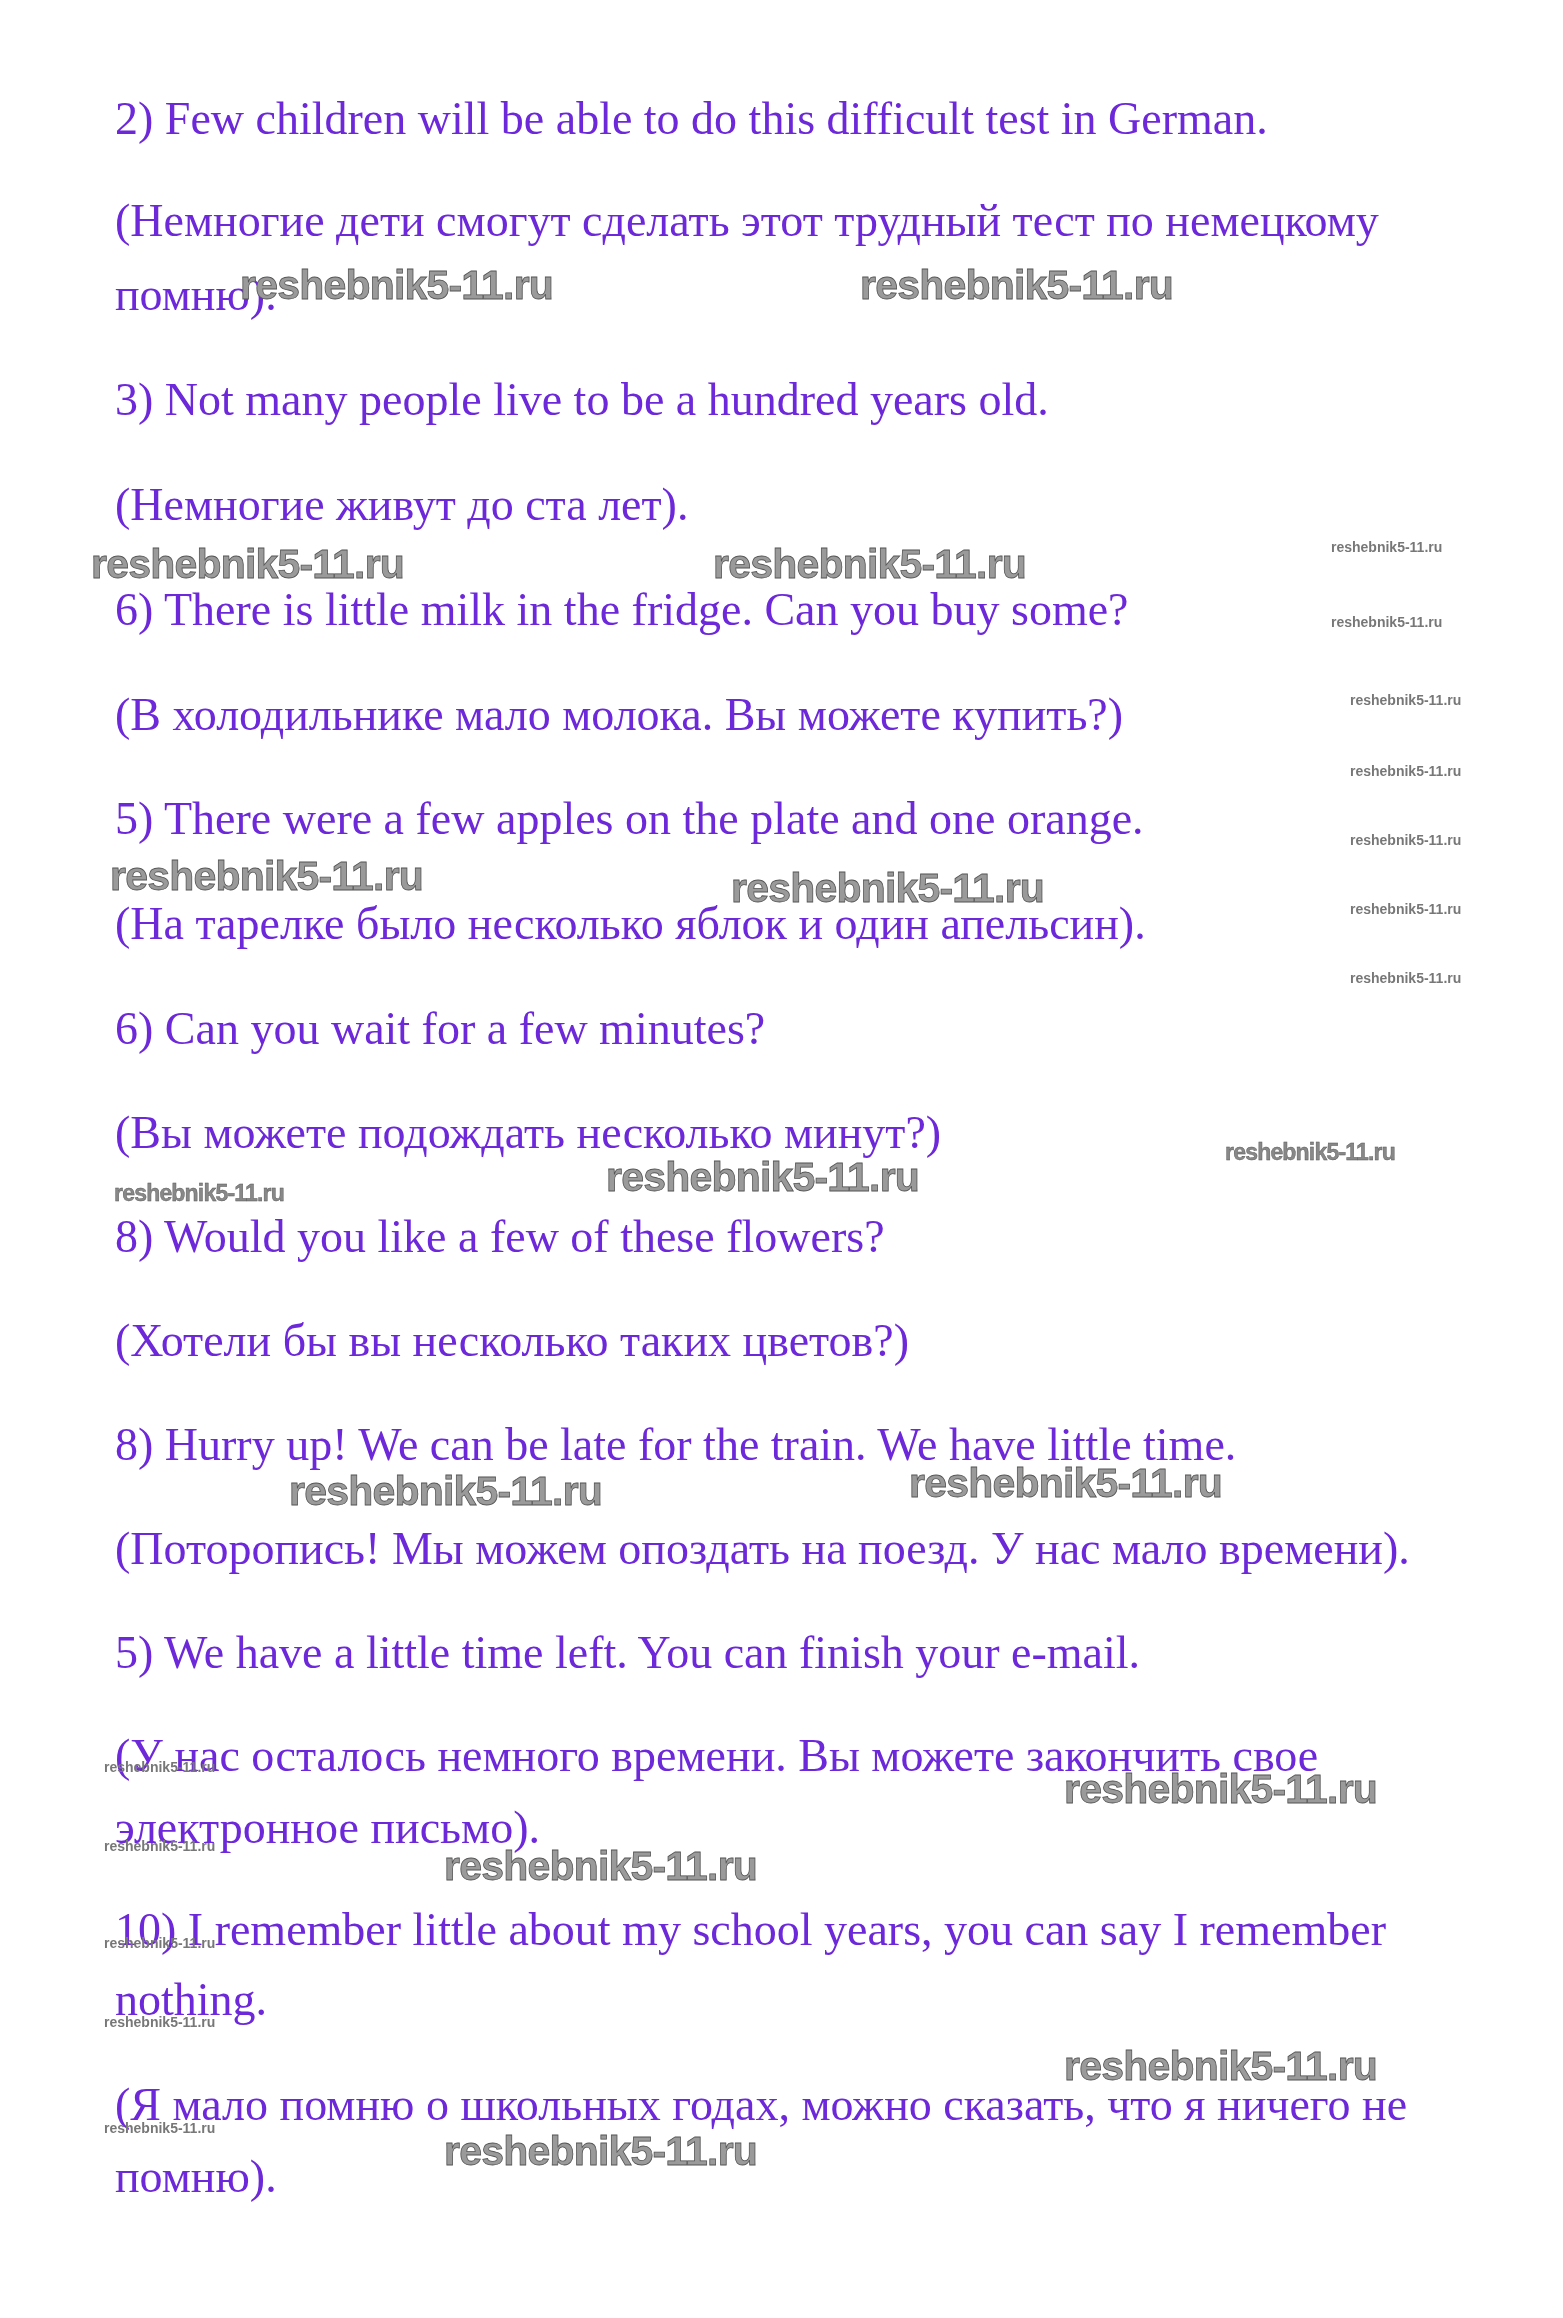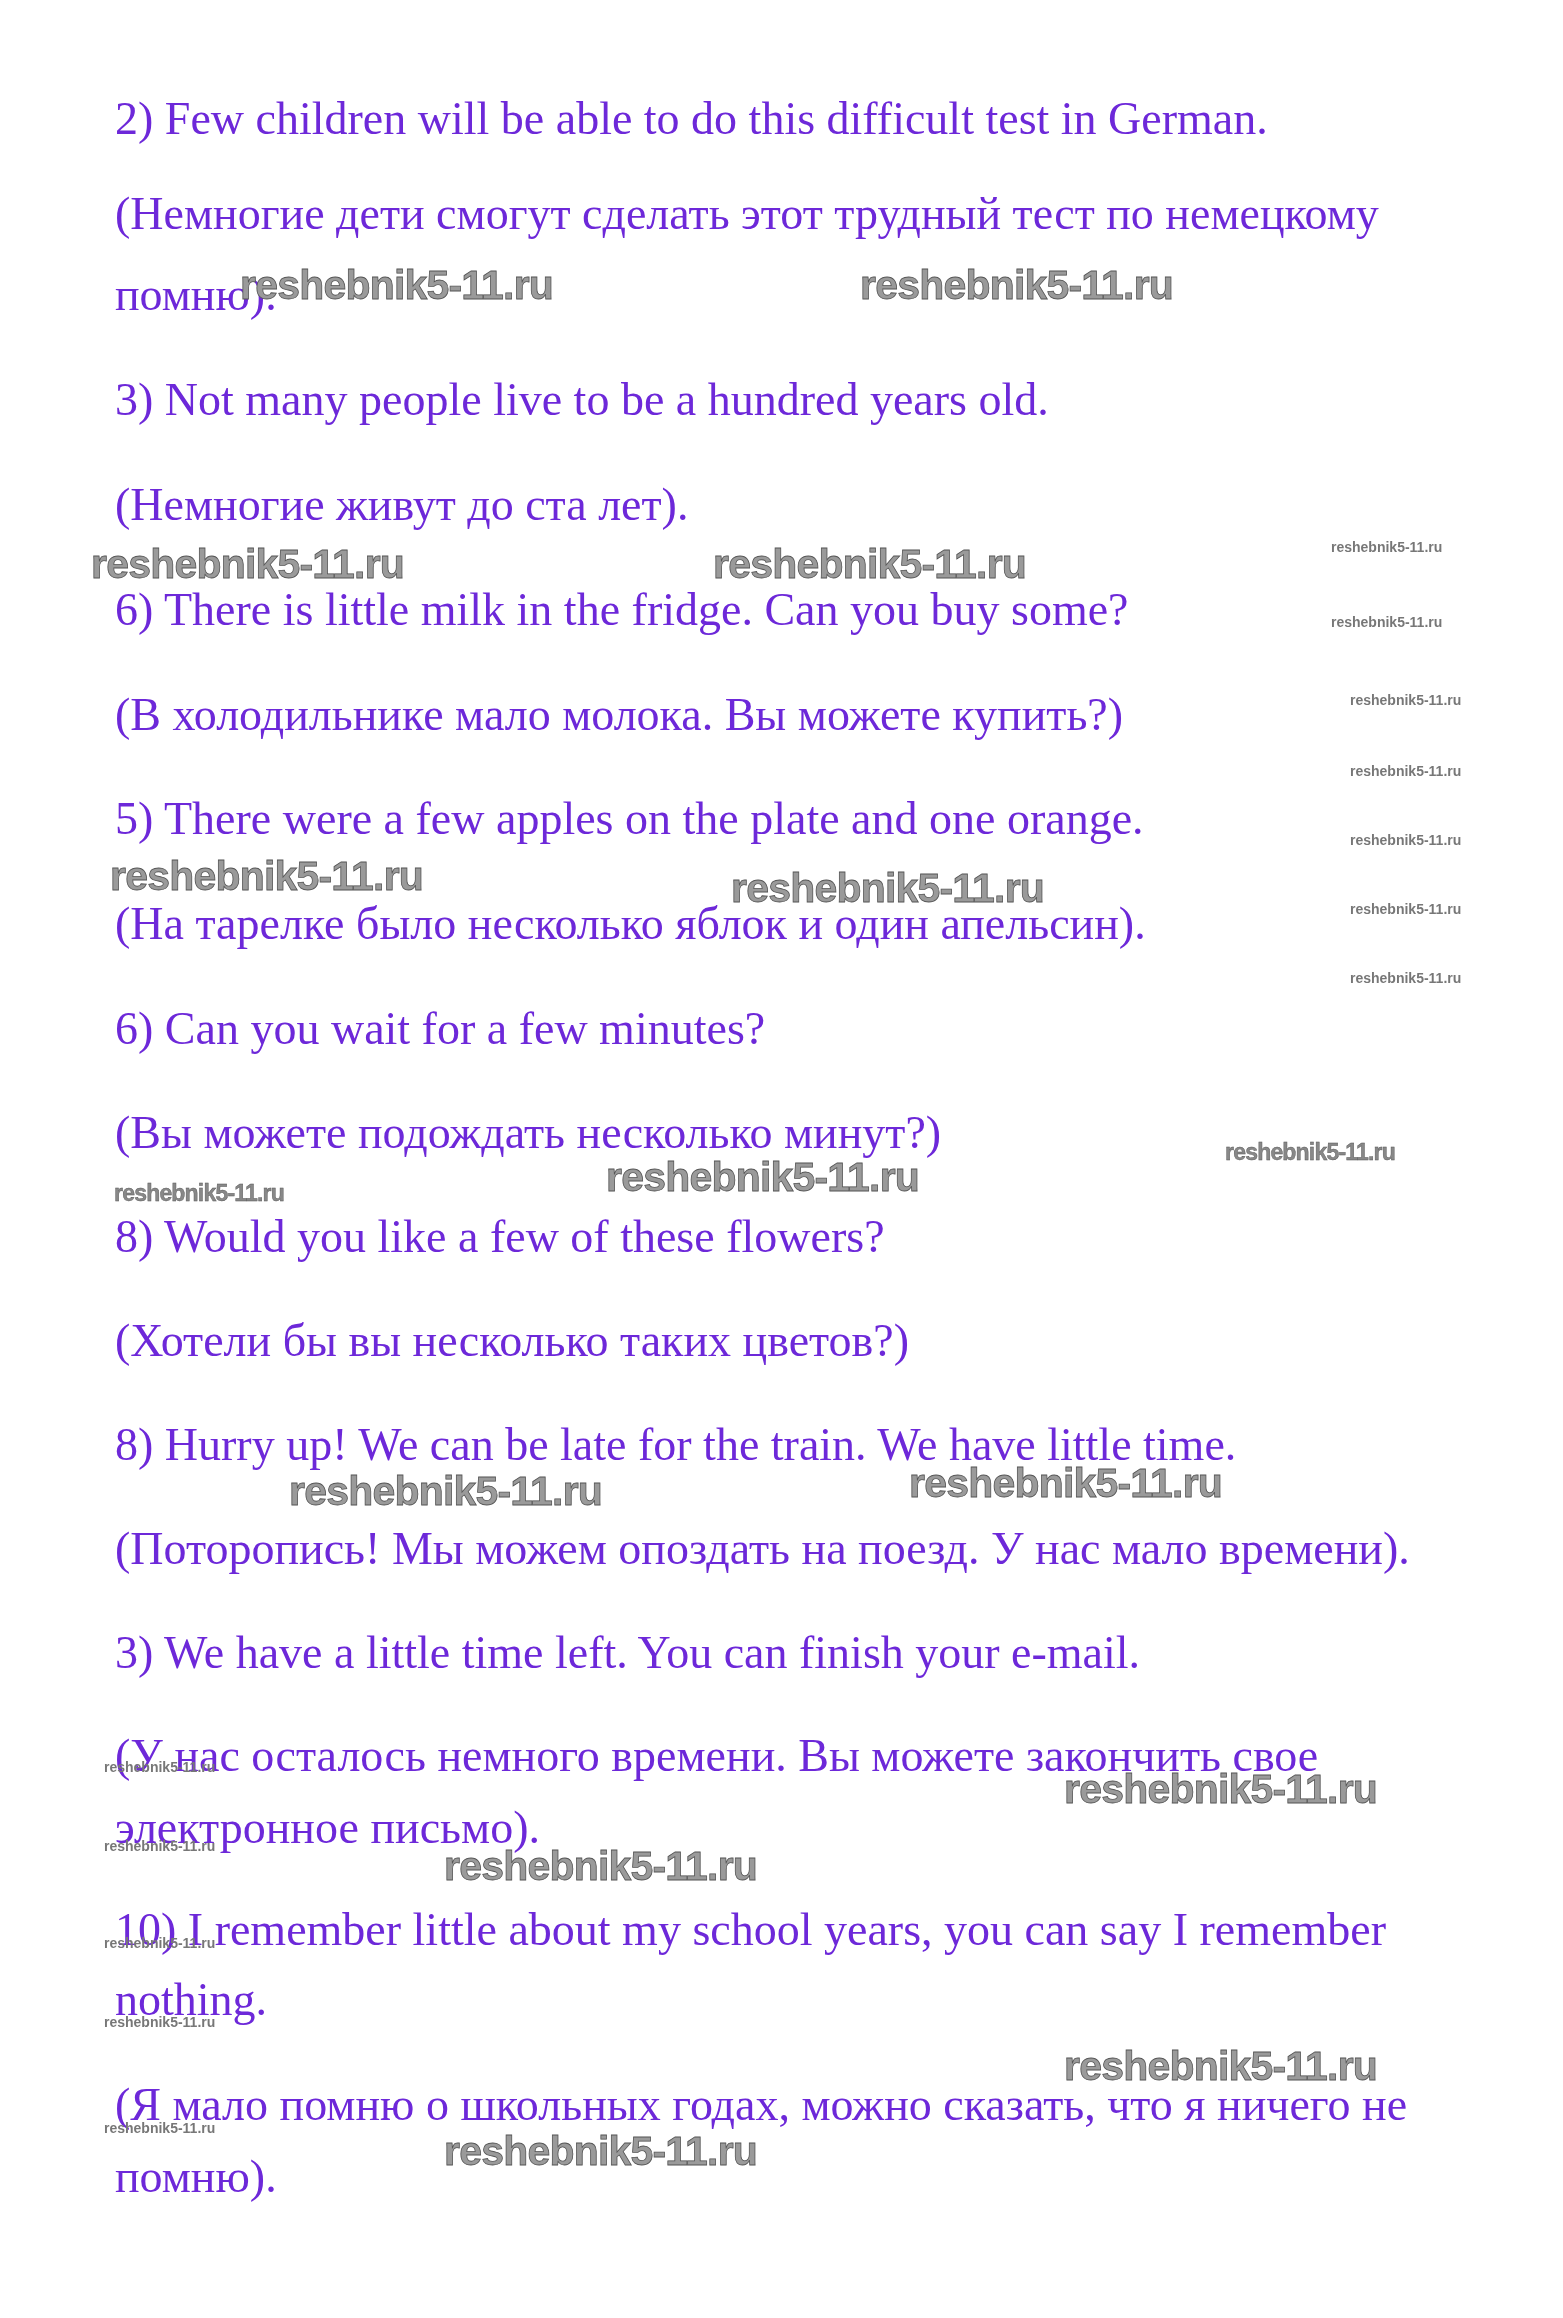--- a/index.html
+++ b/index.html
@@ -19,42 +19,42 @@
   .wm.big { font-size: 41px; color: #9a9a9a; }
   .wm.small { font-size: 14px; color: #777; -webkit-text-stroke: 0; letter-spacing: 0; }
   .wm.mid { font-size: 23px; color: #888; -webkit-text-stroke: 0.4px #555; }
 </style>
 </head>
 <body>
 
 <div>
 
   <div class="line" style="top:96px">2) Few children will be able to do this difficult test in German.</div>
-  <div class="line" style="top:191px">(Немногие дети смогут сделать этот трудный тест по немецкому</div>
+  <div class="line" style="top:198px">(Немногие дети смогут сделать этот трудный тест по немецкому</div>
   <div class="line" style="top:272px">помню).</div>
 
   <div class="line" style="top:377px">3) Not many people live to be a hundred years old.</div>
   <div class="line" style="top:482px">(Немногие живут до ста лет).</div>
 
   <div class="line" style="top:587px">6) There is little milk in the fridge. Can you buy some?</div>
   <div class="line" style="top:692px">(В холодильнике мало молока. Вы можете купить?)</div>
 
   <div class="line" style="top:796px">5) There were a few apples on the plate and one orange.</div>
   <div class="line" style="top:901px">(На тарелке было несколько яблок и один апельсин).</div>
 
   <div class="line" style="top:1006px">6) Can you wait for a few minutes?</div>
   <div class="line" style="top:1110px">(Вы можете подождать несколько минут?)</div>
 
   <div class="line" style="top:1214px">8) Would you like a few of these flowers?</div>
   <div class="line" style="top:1318px">(Хотели бы вы несколько таких цветов?)</div>
 
   <div class="line" style="top:1422px">8) Hurry up! We can be late for the train. We have little time.</div>
   <div class="line" style="top:1526px">(Поторопись! Мы можем опоздать на поезд. У нас мало времени).</div>
 
-  <div class="line" style="top:1630px">3) We have a little time left. You can finish your e-mail.</div>
+  <div class="line" style="top:1630px">5) We have a little time left. You can finish your e-mail.</div>
   <div class="line" style="top:1733px">(У нас осталось немного времени. Вы можете закончить свое</div>
   <div class="line" style="top:1805px">электронное письмо).</div>
 
   <div class="line" style="top:1907px">10) I remember little about my school years, you can say I remember</div>
   <div class="line" style="top:1977px">nothing.</div>
   <div class="line" style="top:2082px">(Я мало помню о школьных годах, можно сказать, что я ничего не</div>
   <div class="line" style="top:2154px">помню).</div>
 </div>
 
 <div>

